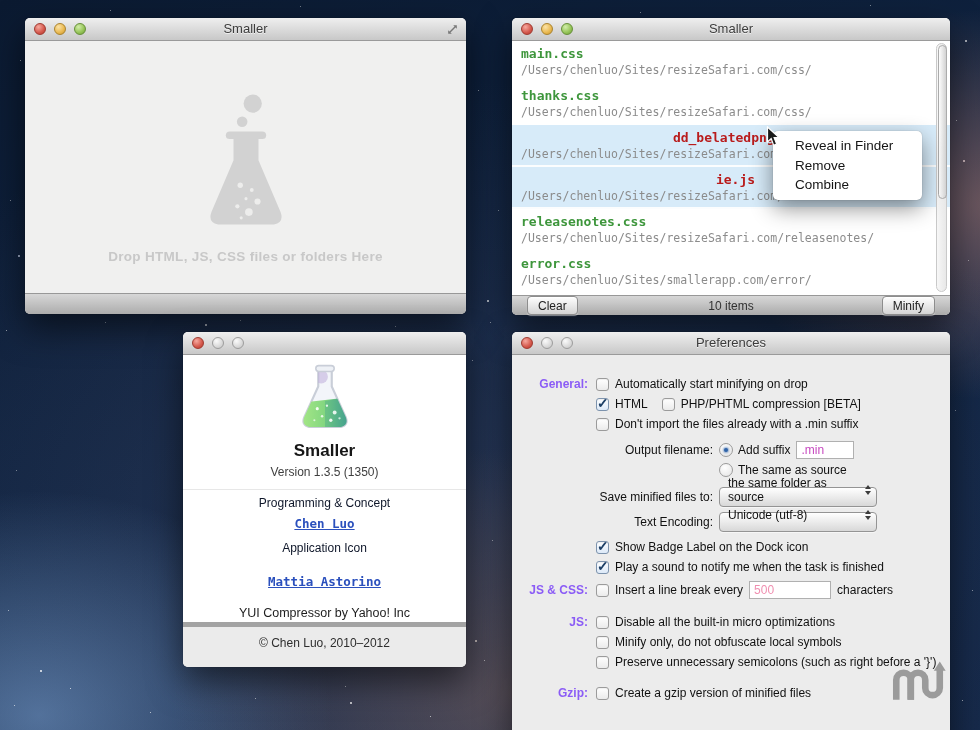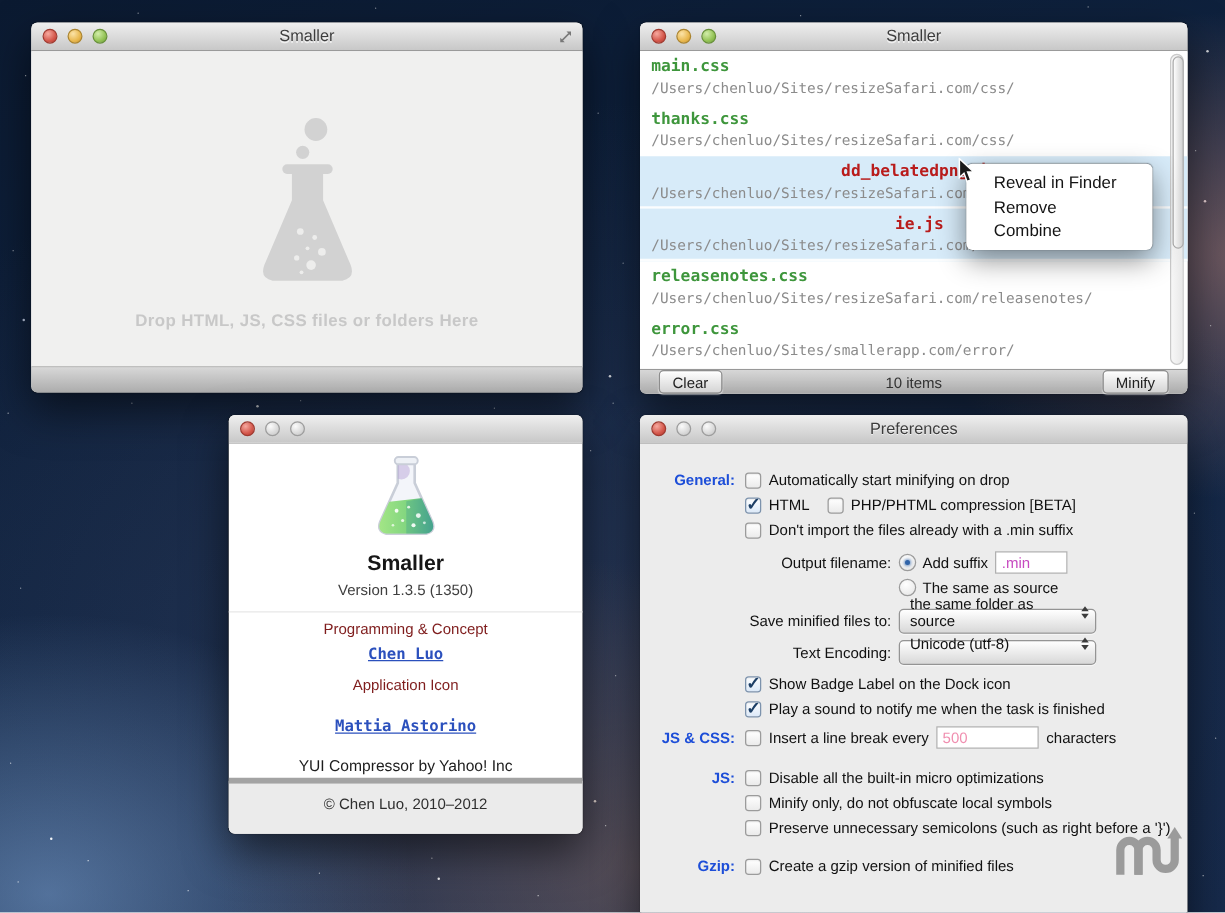--- a/index.html
+++ b/index.html
@@ -73,32 +73,32 @@
   .context-menu{position:absolute;left:261px;top:113px;width:149px;background:#fff;border-radius:5px;
     box-shadow:0 1px 0 rgba(255,255,255,.4) inset,0 8px 22px rgba(0,0,0,.45),0 0 1px rgba(0,0,0,.4);
     padding:5px 0;z-index:30;}
   .menu-item{font-size:13.5px;color:#141414;line-height:19.5px;padding-left:22px;}
 
   
   .win-about{left:183px;top:332px;width:283px;height:335px;background:#fff;}
   .about-el{position:absolute;left:0;right:0;text-align:center;}
   .app-name{font-size:17px;font-weight:bold;color:#161616;}
   .version{font-size:12px;color:#3f3f3f;}
-  .credit-h{font-size:12px;color:#7f1d1d;}
+  .credit-h{font-size:12px;color:#0f172a;}
   .credit-link{font-size:12.5px;font-weight:bold;color:#2b50bd;font-family:"DejaVu Sans Mono",monospace;text-decoration:underline;}
   .credit-plain{font-size:12.5px;color:#1d1d1d;}
   .about-sep{position:absolute;left:0;right:0;height:1px;background:#e7e7e7;}
   .about-footer{position:absolute;left:0;right:0;bottom:0;height:40px;background:#ebebeb;border-top:5px solid #a3a3a3;
     border-radius:0 0 5px 5px;text-align:center;}
   .copyright{font-size:12px;color:#2e2e2e;margin-top:9px;}
 
   
   .win-prefs{left:512px;top:332px;width:438px;height:452px;background:#ececec;}
   .prow{position:absolute;left:0;right:6px;height:18px;display:flex;align-items:center;font-size:12px;color:#111;}
-  .plabel{width:76px;text-align:right;font-weight:bold;color:#1d4ed8;flex:none;}
+  .plabel{width:76px;text-align:right;font-weight:bold;color:#8b5cf6;flex:none;}
   .plabel2{width:201px;text-align:right;flex:none;}
   .sp84{width:84px;flex:none;}
   .sp8{width:8px;flex:none;} .sp6{width:6px;flex:none;} .sp14{width:14px;flex:none;}
   .cb{width:13px;height:13px;box-sizing:border-box;border:1px solid #9b9b9b;border-radius:3px;
     background:linear-gradient(#fff,#ebebeb);box-shadow:inset 0 1px 1px rgba(0,0,0,.06);margin-right:6px;flex:none;position:relative;}
   .cb.checked{background:linear-gradient(#fdfeff,#dce9f8);border-color:#7d93ad;}
   .cb.checked::after{content:"✓";position:absolute;left:0px;top:-4px;font-size:14px;font-weight:bold;color:#1d3f66;}
   .radio{width:14px;height:14px;box-sizing:border-box;border:1px solid #9b9b9b;border-radius:50%;
     background:radial-gradient(circle at 40% 30%,#fff,#e3e3e3);margin-right:5px;flex:none;position:relative;}
   .radio.on::after{content:"";position:absolute;left:4px;top:4px;width:4px;height:4px;border-radius:50%;

